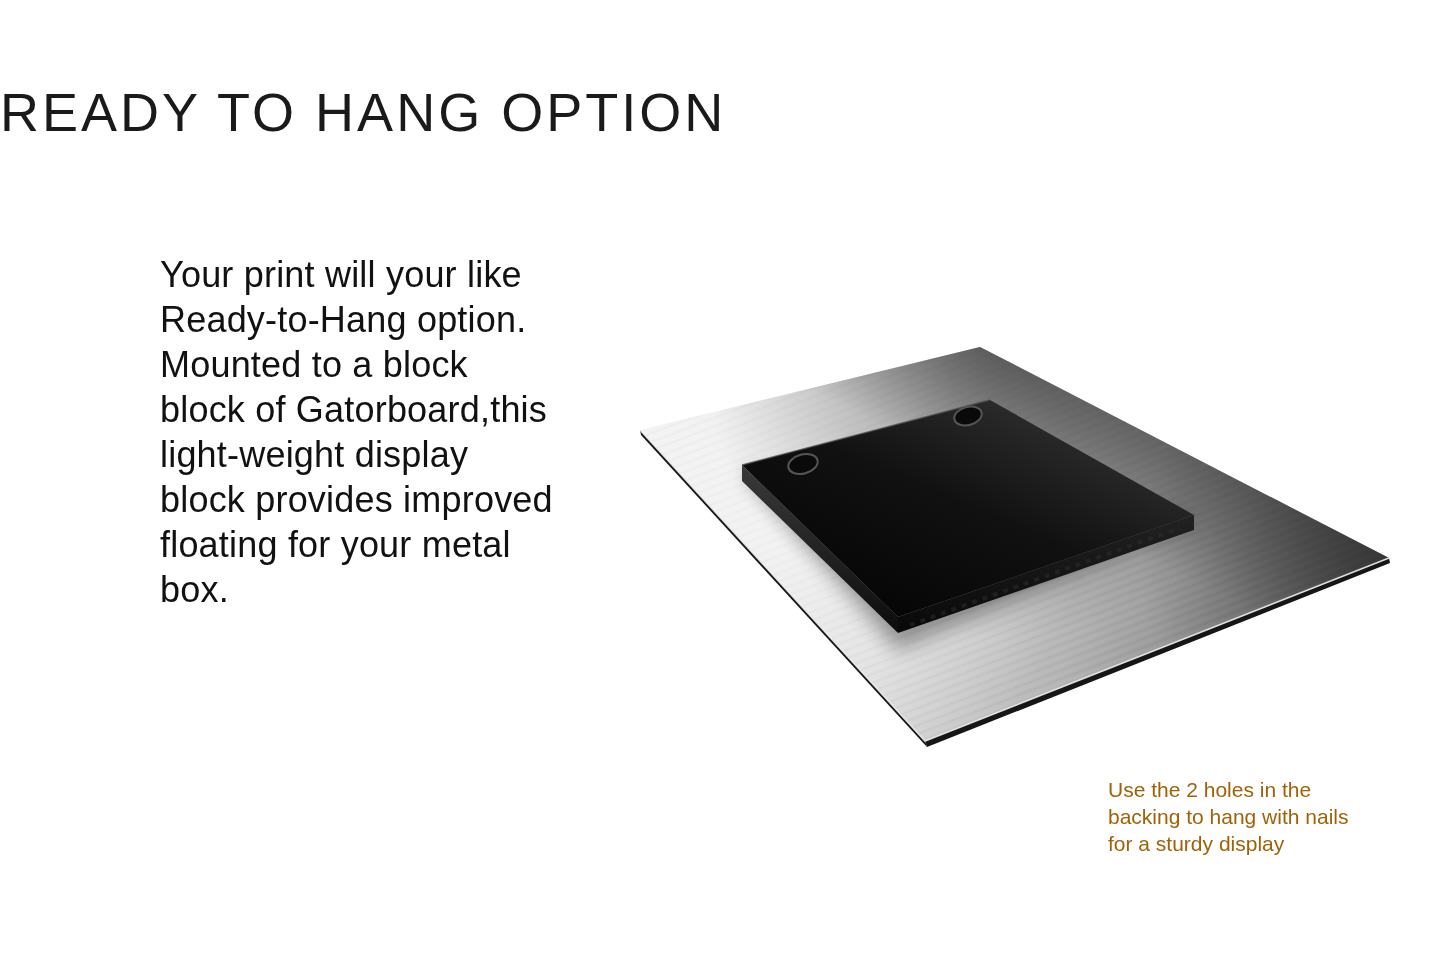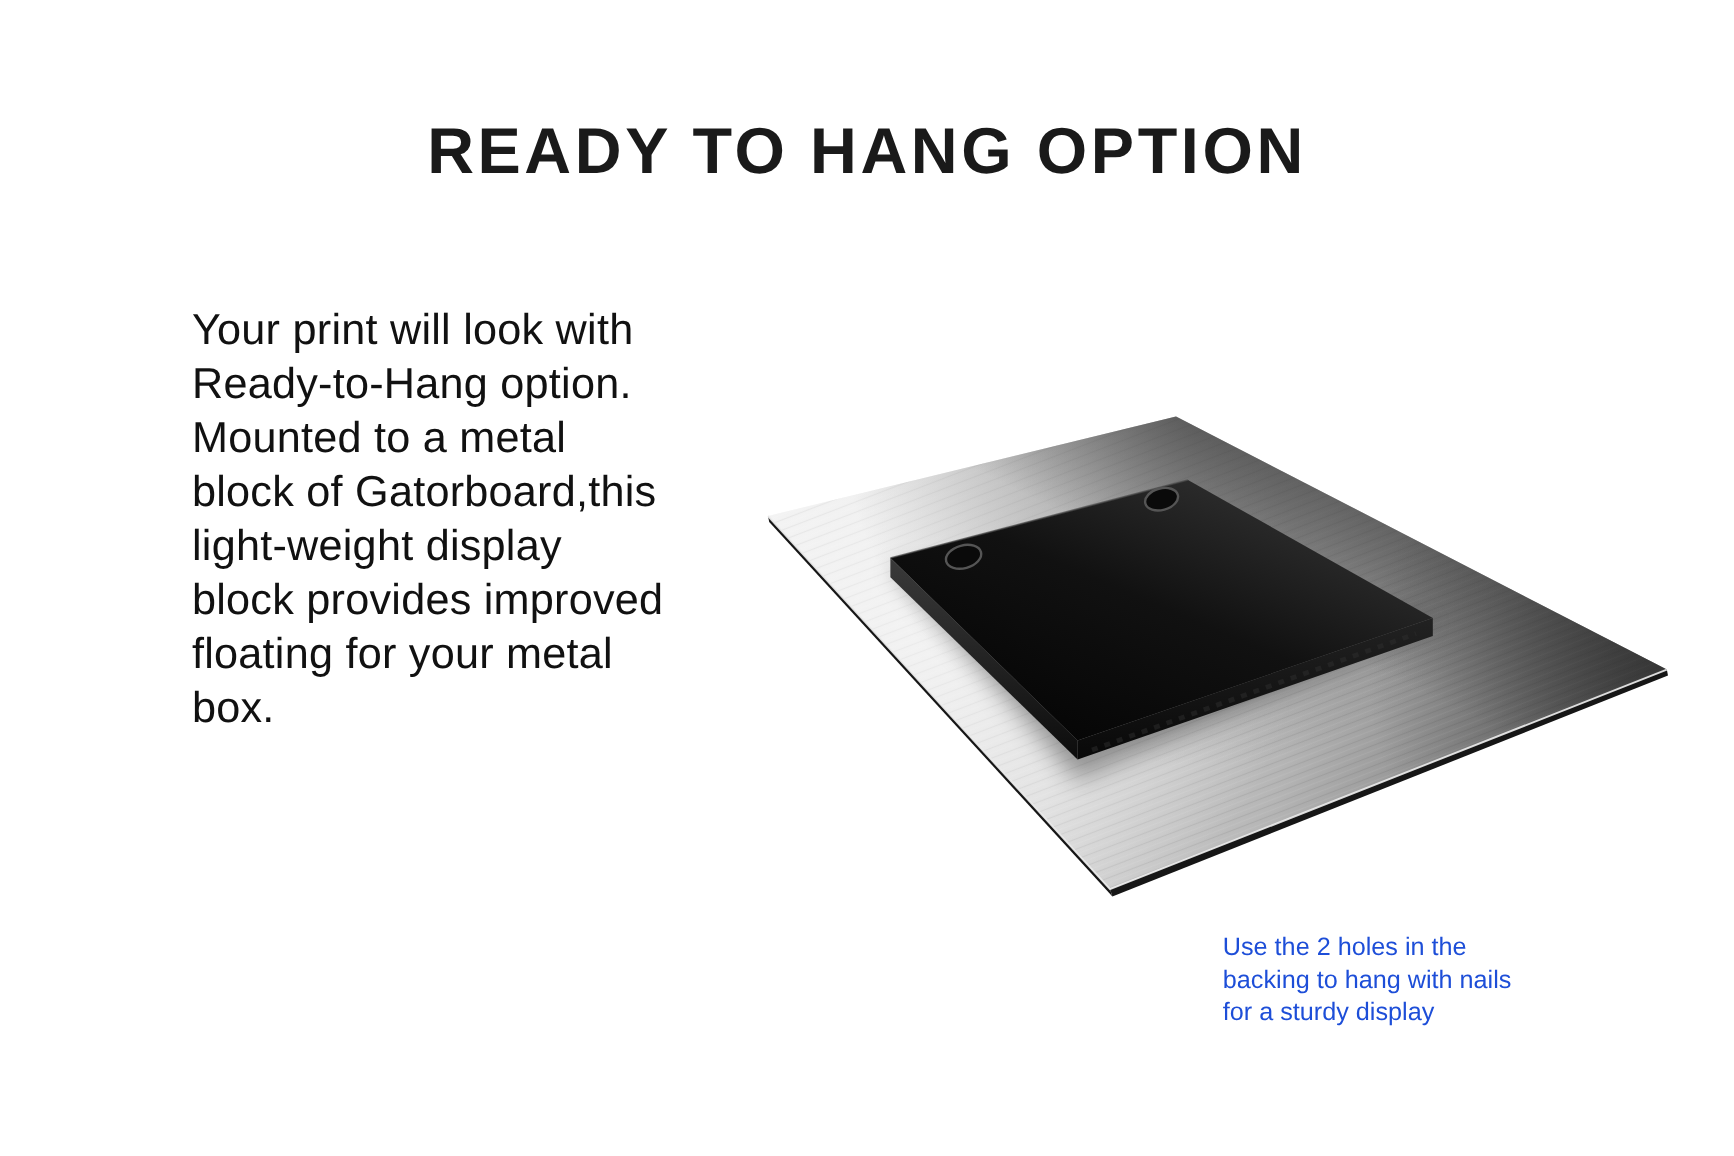--- a/index.html
+++ b/index.html
@@ -5,61 +5,61 @@
   html, body { margin: 0; padding: 0; }
   body {
     width: 1445px; height: 963px;
     background: #ffffff;
     font-family: "Liberation Sans", "DejaVu Sans", sans-serif;
     position: relative;
     overflow: hidden;
   }
   .title {
     position: absolute;
-    top: 95px; left: 0; width: 100%;
+    top: 81px; left: 0; width: 100%;
     margin: 0;
-    text-align: center;
+    text-align: left;
     font-size: 54px;
-    font-weight: 700;
+    font-weight: 400;
     letter-spacing: 3px;
     color: #1a1a1a;
     white-space: nowrap;
   }
   .body-text {
     position: absolute;
     left: 160px; top: 252px;
     font-size: 36px;
     line-height: 45px;
     letter-spacing: 0.2px;
     color: #111111;
   }
   .caption {
     position: absolute;
-    left: 1019px; top: 776px;
+    left: 1108px; top: 776px;
     font-size: 21px;
     line-height: 27px;
-    color: #1d4ed8;
+    color: #a16207;
   }
   .figure {
     position: absolute;
     left: 600px; top: 330px;
     width: 820px; height: 440px;
   }
 </style>
 </head>
 <body>
 
 <div>
 
   <h1 class="title">READY TO HANG OPTION</h1>
 
   <div class="body-text">
-    <div>Your print will look with</div>
+    <div>Your print will your like</div>
     <div>Ready-to-Hang option.</div>
-    <div>Mounted to a metal</div>
+    <div>Mounted to a block</div>
     <div>block of Gatorboard,this</div>
     <div>light-weight display</div>
     <div>block provides improved</div>
     <div>floating for your metal</div>
     <div>box.</div>
   </div>
 
   <svg class="figure" viewBox="600 330 820 440" xmlns="http://www.w3.org/2000/svg">
     <defs>
       <linearGradient id="gBase" gradientUnits="userSpaceOnUse" x1="640" y1="430" x2="1389" y2="558">

